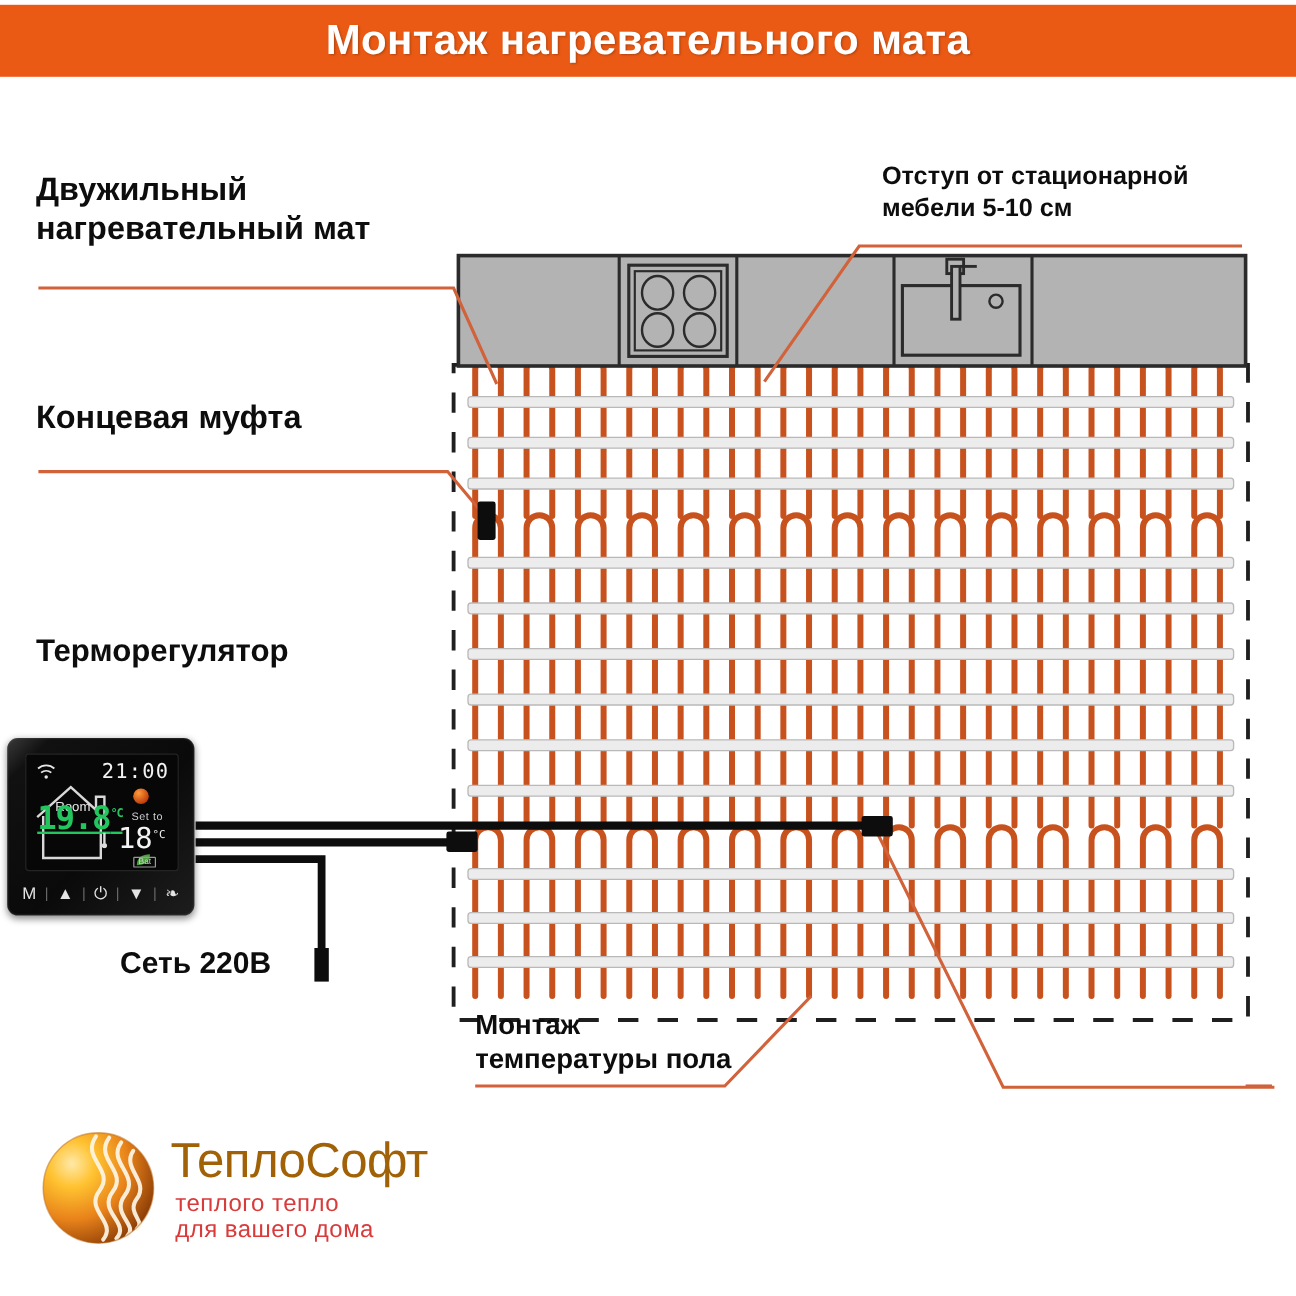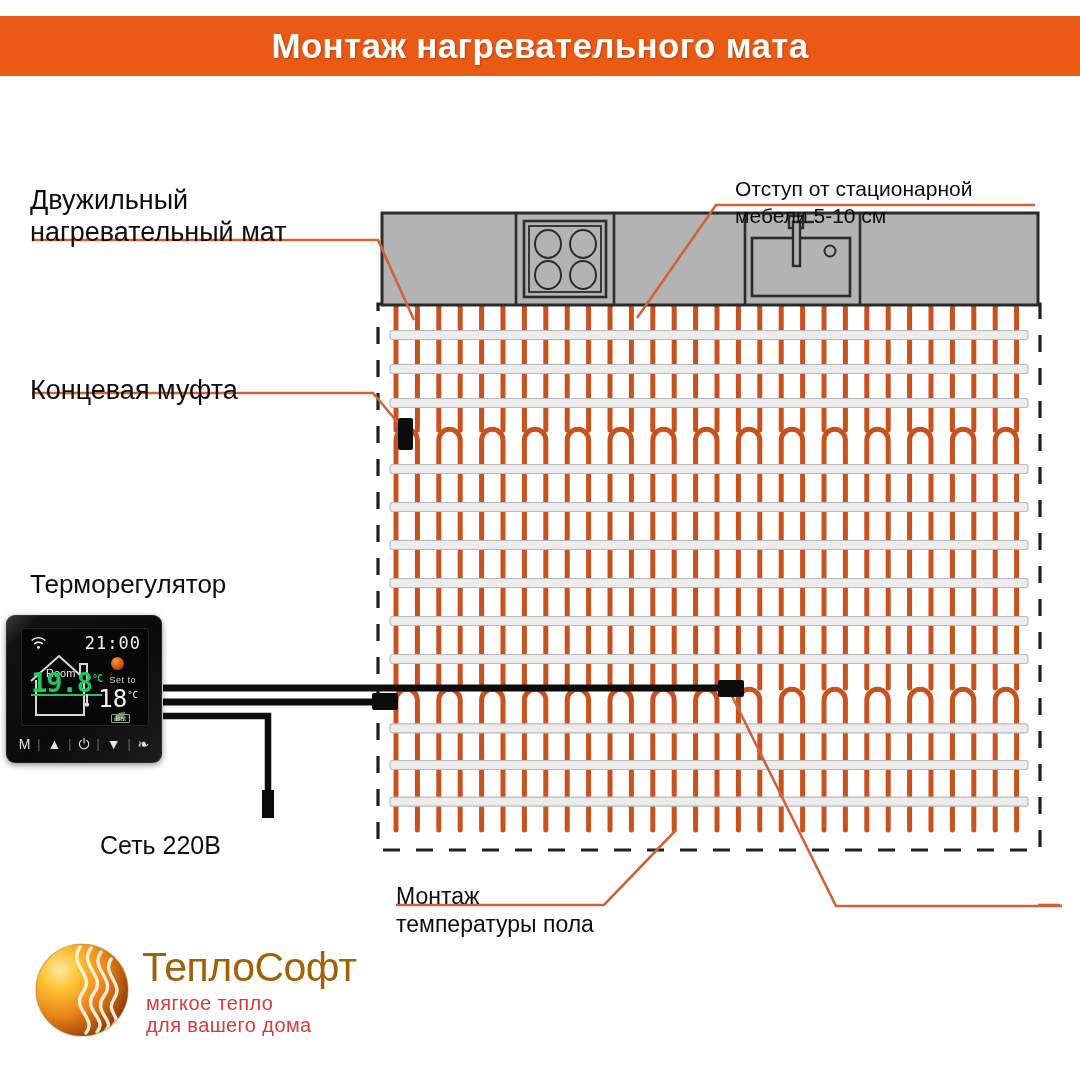--- a/index.html
+++ b/index.html
@@ -7,32 +7,32 @@
     width:1080px;height:1080px;
     background:#ffffff;
     font-family:"Liberation Sans", sans-serif;
     overflow:hidden;
     position:relative;
   }
   #stage{position:absolute;left:0;top:0;width:1080px;height:1080px;}
 
   
   .header-band{
-    position:absolute;left:0;top:16px;width:1080px;height:60px;
+    position:absolute;left:0;top:4px;width:1080px;height:60px;
     background:#eb5a14;
     display:flex;align-items:center;justify-content:center;
   }
   .header-title{
     color:#ffffff;font-size:35px;font-weight:bold;letter-spacing:.3px;
     text-shadow:1px 1px 2px rgba(0,0,0,.25);
     white-space:nowrap;
   }
 
   
-  .lbl{position:absolute;color:#0d0d0d;font-weight:normal;line-height:1.18;margin-top:42px;}
+  .lbl{position:absolute;color:#0d0d0d;font-weight:bold;line-height:1.18;}
   .lbl.l1{left:30px;top:143px;font-size:27px;width:340px;}
   .lbl.l2{left:30px;top:333px;font-size:27px;}
   .lbl.l3{left:30px;top:527px;font-size:26px;width:300px;}
   .lbl.l4{left:735px;top:134px;font-size:21px;width:320px;line-height:1.28;}
   .lbl.l5{left:396px;top:840px;font-size:23px;width:300px;line-height:1.22;}
   .lbl.l6{left:845px;top:842px;font-size:22px;width:220px;line-height:1.2;}
   .lbl.l7{left:100px;top:789px;font-size:25px;}
 
   
   #art{position:absolute;left:0;top:0;width:1080px;height:1080px;}
@@ -273,18 +273,18 @@
       <g fill="none" stroke="#fdf6e6" stroke-width="3.4" stroke-linecap="round" opacity=".93">
         <path d="M46,5 C33,23 62,33 49,50 C36,67 64,76 52,91"></path>
         <path d="M57,6 C44,24 73,34 60,51 C47,68 75,77 63,90"></path>
         <path d="M67,10 C55,27 83,37 70,54 C58,70 82,79 72,88"></path>
         <path d="M77,17 C67,32 91,42 80,57 C71,69 88,76 80,82"></path>
       </g>
       <circle cx="48" cy="48" r="46" fill="none" stroke="#b9650f" stroke-width="1.2" opacity=".5"></circle>
     </svg>
     <div class="logo-name">ТеплоСофт</div>
     <div class="logo-tag">
-      <div>мягкое тепло</div>
+      <div>теплого тепло</div>
       <div>для вашего дома</div>
     </div>
   </div>
 
 </div>
 
 </body></html>

